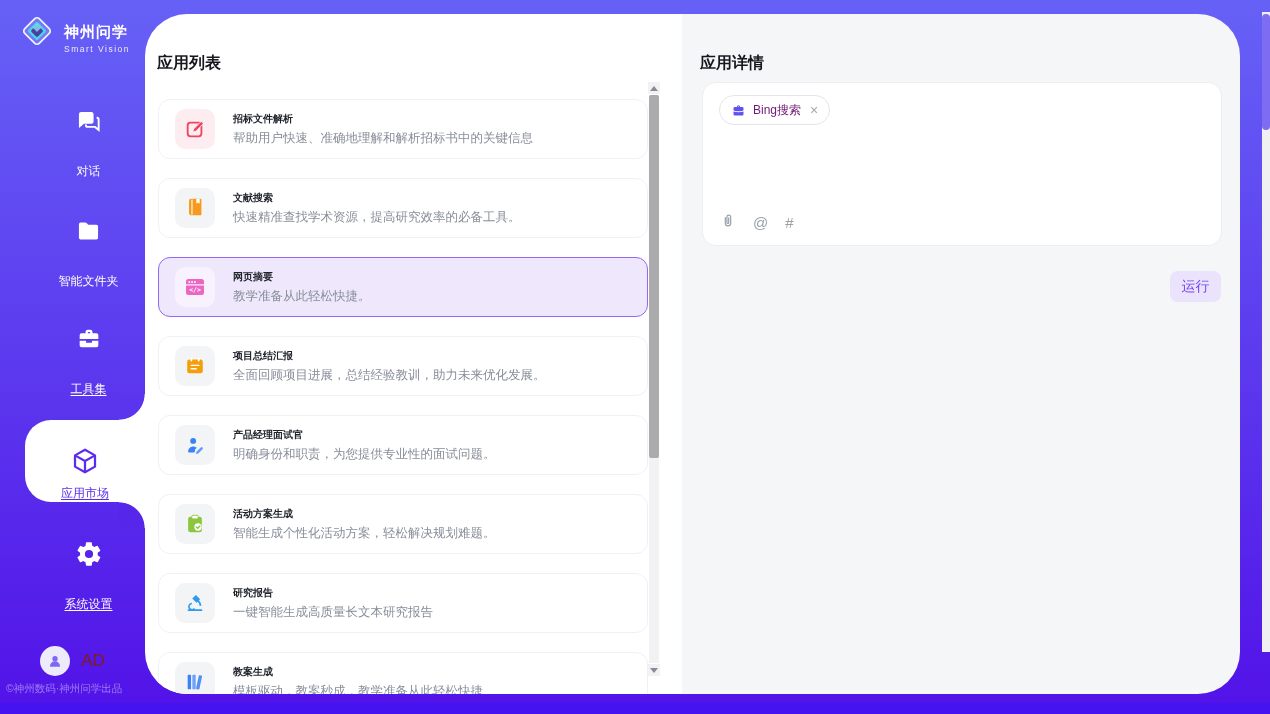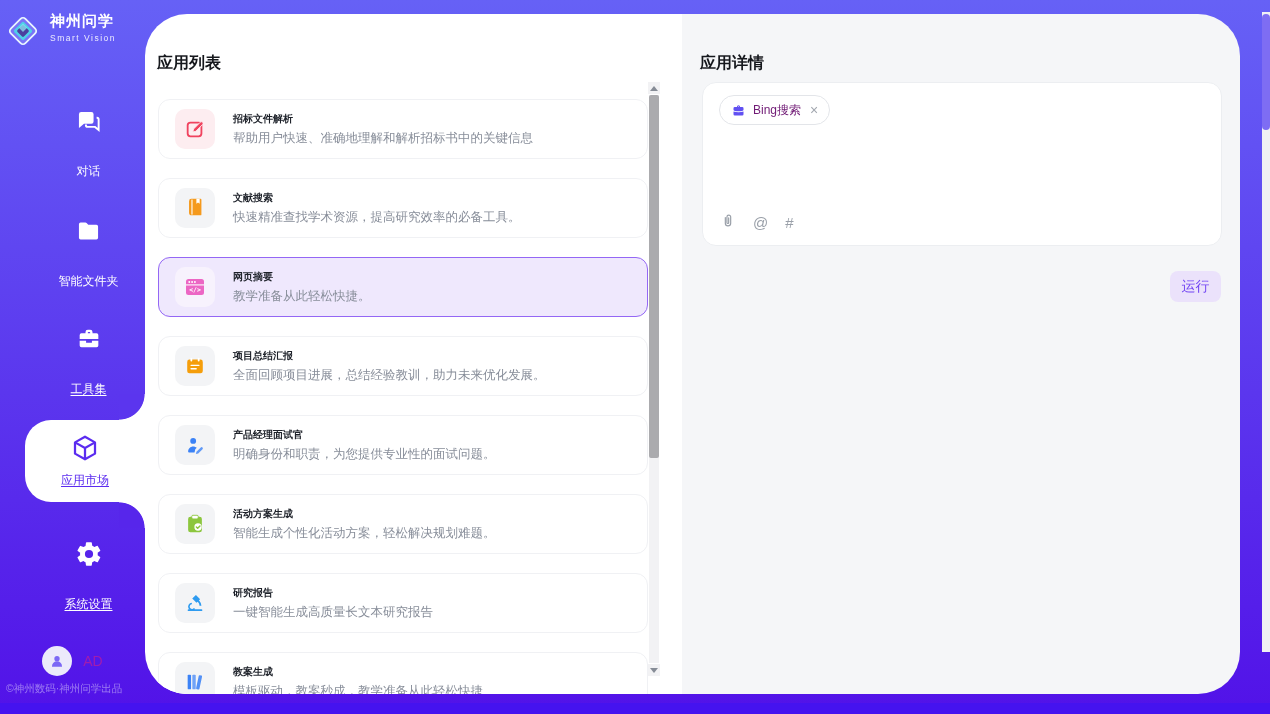--- a/index.html
+++ b/index.html
@@ -9,42 +9,42 @@
     background:#ffffff;
   }
   
   .frame{position:absolute;inset:0;background:linear-gradient(180deg,#6661f6 0%,#5b36ee 55%,#5212e8 100%);}
   .bottom-accent{position:absolute;left:0;right:0;bottom:0;height:11px;background:#4513ef;}
   .right-edge-track{position:absolute;right:0;top:12px;width:8px;height:640px;background:#f0f0f3;}
   .right-edge-thumb{position:absolute;right:0;top:14px;width:8px;height:116px;background:#7e6df3;border-radius:4px;}
 
   
   .sidebar{position:absolute;left:0;top:0;width:145px;height:714px;}
-  .logo{position:absolute;left:0;top:12px;width:145px;display:flex;align-items:flex-start;gap:8px;padding-left:4px;box-sizing:border-box;}
+  .logo{position:absolute;left:0;top:12px;width:145px;display:flex;align-items:flex-end;gap:8px;padding-left:18px;box-sizing:border-box;}
   .logo-texts{display:flex;flex-direction:column;}
   .brand-name{color:#fff;font-size:15px;font-weight:700;letter-spacing:1px;}
   .brand-sub{color:rgba(255,255,255,.88);font-size:8.5px;letter-spacing:1.5px;margin-top:2px;}
 
   .side-item{position:absolute;left:16px;width:145px;display:flex;flex-direction:column;align-items:center;gap:24px;cursor:pointer;}
   .side-item .label{color:#fff;font-size:12px;}
   .side-item .label.u{text-decoration:underline;text-underline-offset:2px;}
   .side-item:nth-of-type(1){top:108px;}
   .side-item:nth-of-type(2){top:218px;}
   .side-item:nth-of-type(3){top:325px;}
   .side-item:nth-of-type(5){top:540px;}
-  .side-item.active{left:25px;width:120px;top:420px;height:82px;background:#fff;border-radius:26px 0 0 26px;justify-content:center;gap:5px;}
+  .side-item.active{left:25px;width:120px;top:420px;height:82px;background:#fff;border-radius:26px 0 0 26px;justify-content:flex-end;gap:5px;}
   .side-item.active .label{color:#5b2cf0;}
   .corner{display:none;}
   .side-item.active .corner{display:block;position:absolute;right:0;width:26px;height:26px;}
   .corner.top{top:-26px;background:radial-gradient(circle at 0 0,#5b35ee 25.2px,#fff 26px);}
   .corner.bottom{bottom:-26px;background:radial-gradient(circle at 0 100%,#5726eb 25.2px,#fff 26px);}
 
   .user-row{position:absolute;left:0;top:646px;width:145px;display:flex;align-items:center;justify-content:center;gap:11px;}
   .avatar{width:30px;height:30px;border-radius:50%;background:#eceafb;display:flex;align-items:center;justify-content:center;}
-  .user-name{color:#a21caf;font-size:14px;}
+  .user-name{color:#7f1d1d;font-size:17px;}
   .side-footer{position:absolute;left:6px;top:682px;color:rgba(255,255,255,.42);font-size:10.5px;white-space:nowrap;}
 
   
   .content{position:absolute;left:145px;top:14px;width:1095px;height:680px;border-radius:42px;overflow:hidden;display:flex;}
   .list-panel{width:537px;background:#fff;position:relative;flex:none;}
   .detail-panel{flex:1;background:#f5f6f8;position:relative;}
   .panel-title{position:absolute;top:26px;font-size:16px;font-weight:700;color:#16181d;}
   .list-panel .panel-title{left:12px;}
   .detail-panel .panel-title{left:18px;}
 

